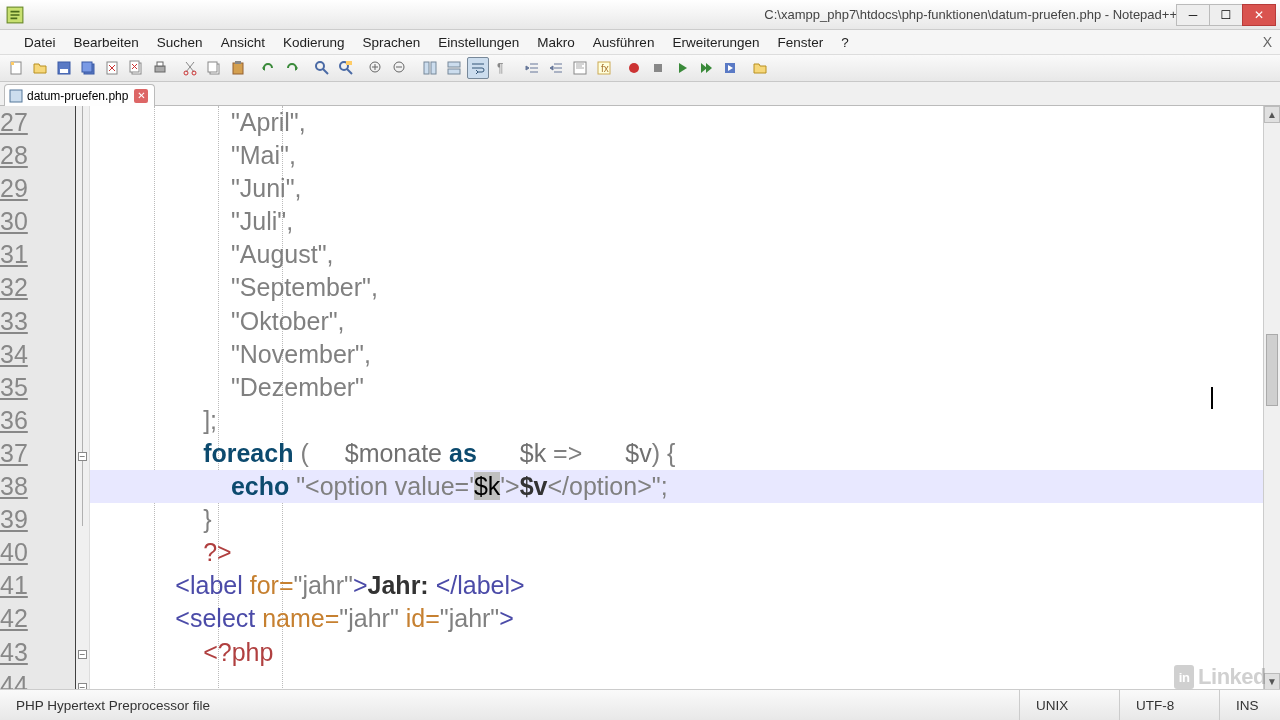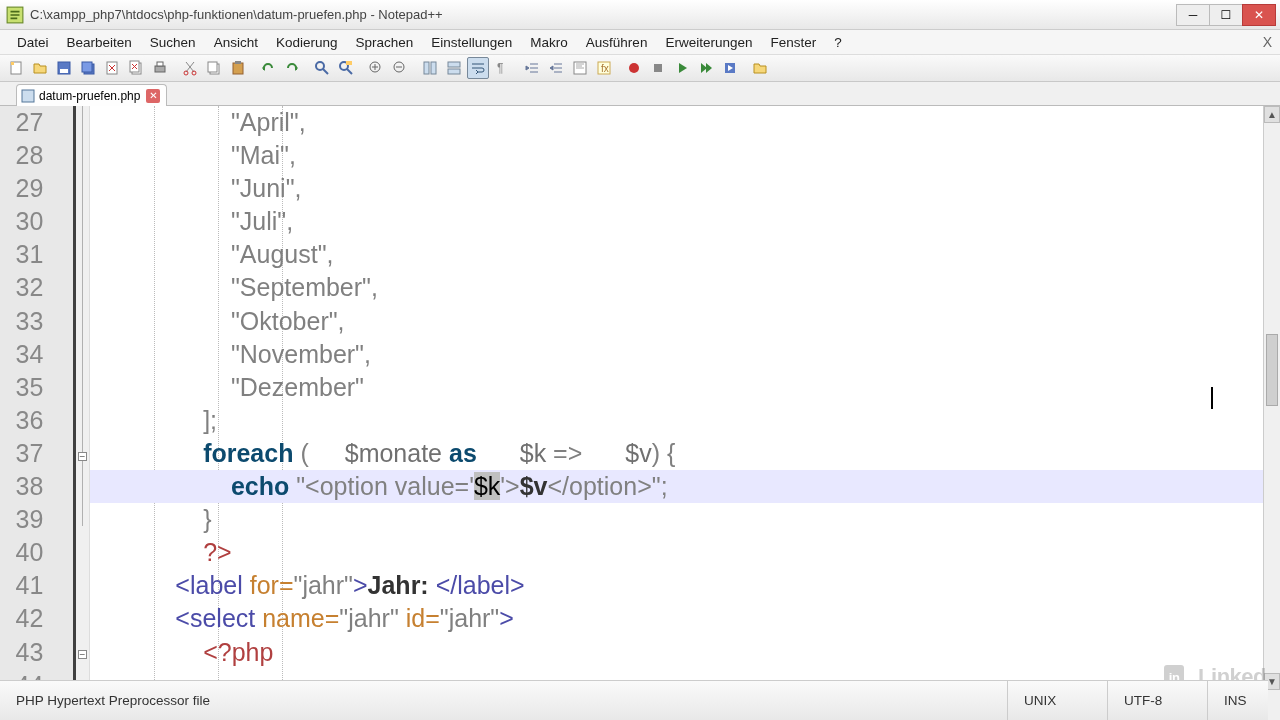--- a/index.html
+++ b/index.html
@@ -1,39 +1,39 @@
 <!DOCTYPE html>
 <html><head>
 <meta charset="utf-8">
 <style>
 * { margin: 0; padding: 0; box-sizing: border-box; font-family: "Segoe UI", Tahoma, sans-serif; }
 body { width: 1280px; height: 720px; background: #f0f0f0; overflow: hidden; position: relative; }
 
 .titlebar { height: 30px; background: linear-gradient(#fff,#e8e8e8); display: flex; align-items: center; padding: 0 4px; border-bottom: 1px solid #ccc; }
 .titlebar .icon { width: 18px; height: 18px; margin: 0 6px 0 2px; }
-.titlebar .title { flex: 1; text-align: left; font-size: 13px; color: #444; }
+.titlebar .title { flex: 1; text-align: right; font-size: 13px; color: #444; }
 .winbtns { display: flex; }
 .winbtn { width: 34px; height: 22px; display: flex; align-items: center; justify-content: center; font-size: 12px; border: 1px solid #bbb; background: #eee; margin-left: -1px; }
 .winbtn.close { background: #d9534f; color: #fff; border-color: #b73b39; }
 
-.menubar { height: 24px; background: #f6f6f6; display: flex; align-items: center; padding: 0 8px; font-size: 13.5px; color: #222; position: relative; text-align: right; }
+.menubar { height: 24px; background: #f6f6f6; display: flex; align-items: center; padding: 0 15px; font-size: 13.5px; color: #222; position: relative; text-align: right; }
 .menubar .mitem { padding: 2px 9px; cursor: default; }
 .menubar .xitem { position: absolute; right: 8px; color: #666; font-size: 14px; }
 
 .toolbar { height: 28px; background: linear-gradient(#fafafa,#e8e8e8); border-top: 1px solid #ddd; border-bottom: 1px solid #c8c8c8; display: flex; align-items: center; padding: 0 4px; }
 .tbtn { width: 22px; height: 22px; margin: 0 1px; display: flex; align-items: center; justify-content: center; border: 1px solid transparent; border-radius: 2px; }
 .sep { width: 6px; }
 
-.tabbar { height: 24px; background: #f0f0f0; display: flex; align-items: flex-end; padding-left: 16px; border-bottom: 1px solid #bbb; }
+.tabbar { height: 24px; background: #f0f0f0; display: flex; align-items: flex-end; padding-left: 4px; border-bottom: 1px solid #bbb; }
 .tab { height: 22px; background: #fefefe; border: 1px solid #bbb; border-bottom: none; border-radius: 4px 4px 0 0; display: flex; align-items: center; padding: 0 6px 0 4px; font-size: 12px; margin-bottom: -1px; }
 .tab .ticon { width: 14px; height: 14px; margin-right: 4px; }
 .tab .tclose { width: 14px; height: 14px; margin-left: 6px; display: flex; align-items: center; justify-content: center; background: #d66; color: #fff; border-radius: 2px; font-size: 10px; }
 
 .editor { height: 584px; display: flex; background: #fff; font-family: Consolas, "Courier New", monospace; font-size: 25px; position: relative; }
-.gutter { width: 76px; background: #e8e8e8; text-align: center; color: #888; border-right: 3px solid #404040; }
+.gutter { width: 76px; background: #e8e8e8; text-align: left; color: #888; border-right: 1px solid #404040; text-decoration: underline; }
 .gutter .ln { height: 33.1px; line-height: 33.1px; padding-right: 14px; }
 .foldcol { width: 14px; background: #f0f0f0; border-right: 1px solid #ddd; position: relative; }
 .foldmark { position: absolute; left: 2px; width: 9px; height: 9px; border: 1px solid #888; background: #fff; font-size: 10px; line-height: 8px; text-align: center; color: #555; }
 .foldline { position: absolute; left: 6px; width: 1px; background: #b0b0b0; }
 .code { flex: 1; position: relative; overflow: hidden; }
 .code .guides { position: absolute; top: 0; bottom: 0; border-left: 1px dotted #bbb; }
 .codeinner { position: absolute; left: 0; right: 0; top: 0; }
 .cline { height: 33.1px; line-height: 33.1px; white-space: pre; padding-left: 2px; }
 .hl { background: #e8e8ff; }
 .s-str { color: #808080; }
@@ -44,24 +44,24 @@
 .s-attr { color: #c68030; }
 .s-txt { color: #333; font-weight: bold; }
 .s-php { color: #b04040; }
 .sel { background: #c0c0c0; }
 .text-cursor { position: absolute; width: 2px; height: 22px; background: #000; }
 
 .scrollbar { position: absolute; right: 0; top: 0; bottom: 0; width: 17px; background: #f0f0f0; border-left: 1px solid #ccc; }
 .scrollbtn { height: 17px; background: #e0e0e0; border: 1px solid #bbb; display: flex; align-items: center; justify-content: center; font-size: 10px; color: #555; }
 .scrollthumb { position: absolute; left: 2px; right: 2px; background: #cfcfcf; border: 1px solid #aaa; }
 
-.statusbar { height: 40px; background: linear-gradient(#fafafa,#e8e8e8); border-top: 1px solid #ccc; display: flex; align-items: center; font-size: 13.5px; color: #333; position: absolute; bottom: 0; left: 0; right: 12px; }
+.statusbar { height: 31px; background: linear-gradient(#fafafa,#e8e8e8); border-top: 1px solid #ccc; display: flex; align-items: center; font-size: 13.5px; color: #333; position: absolute; bottom: 0; left: 0; right: 0; }
 .statusbar .cell { padding: 0 16px; border-right: 1px solid #ccc; height: 100%; display: flex; align-items: center; }
 .watermark { position: absolute; right: 14px; bottom: 30px; font-size: 22px; color: rgba(120,120,120,0.35); font-weight: 600; letter-spacing: -0.5px; display: flex; align-items: center; }
-.watermark .in { width: 20px; height: 24px; background: rgba(120,120,120,0.35); color: #fff; font-size: 13px; font-weight: bold; display: flex; align-items: center; justify-content: center; border-radius: 3px; margin-right: 14px; }
+.watermark .in { width: 20px; height: 24px; background: rgba(120,120,120,0.35); color: #fff; font-size: 13px; font-weight: bold; display: flex; align-items: center; justify-content: center; border-radius: 3px; margin-right: 4px; }
 </style>
 </head>
 <body>
 
 <div class="titlebar">
   <svg class="icon" viewBox="0 0 16 16">
       <rect x="1" y="1" width="14" height="14" fill="#c8e070" stroke="#6a8a2a"></rect>
       <path d="M4 5h8M4 8h8M4 11h6" stroke="#4a6a1a" stroke-width="1.5"></path>
     </svg>
   <div class="title">C:\xampp_php7\htdocs\php-funktionen\datum-pruefen.php - Notepad++</div>

